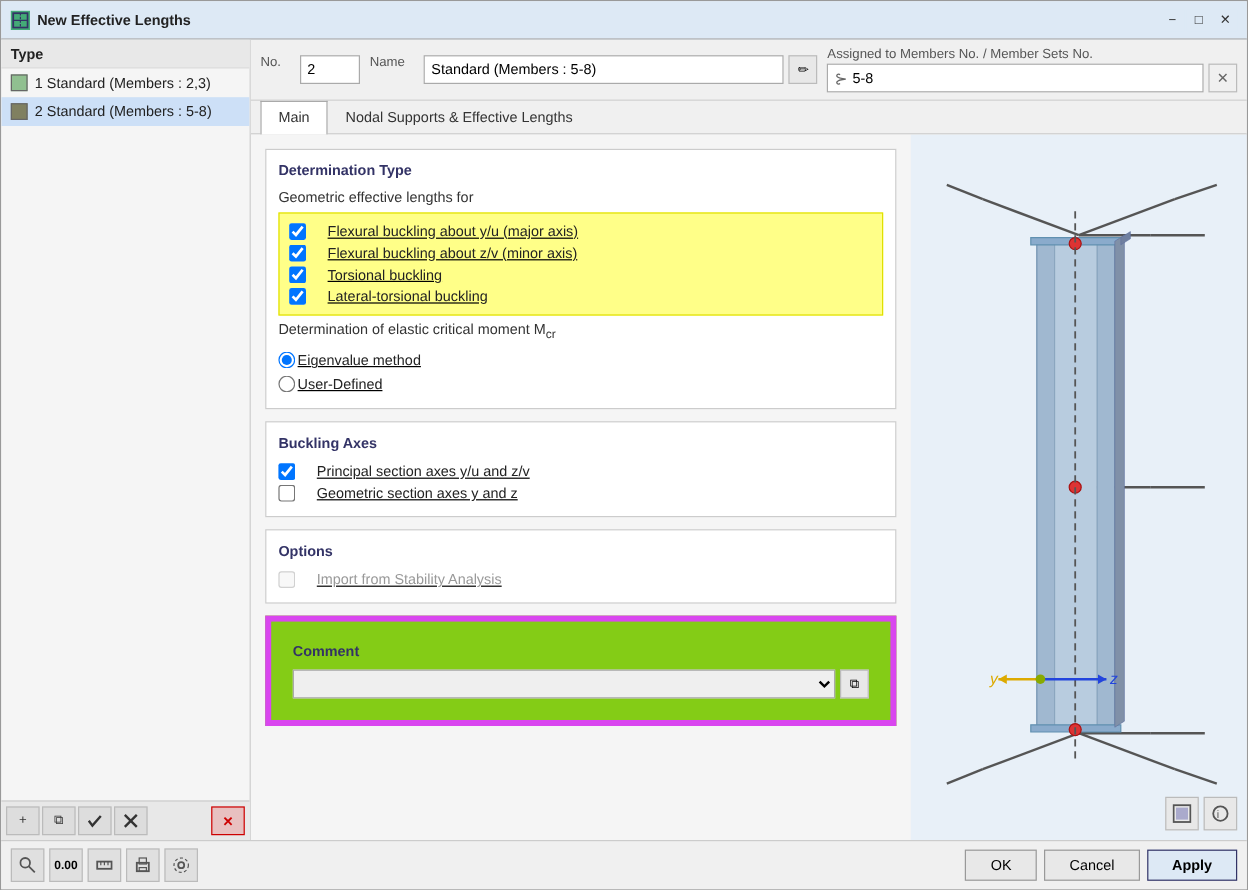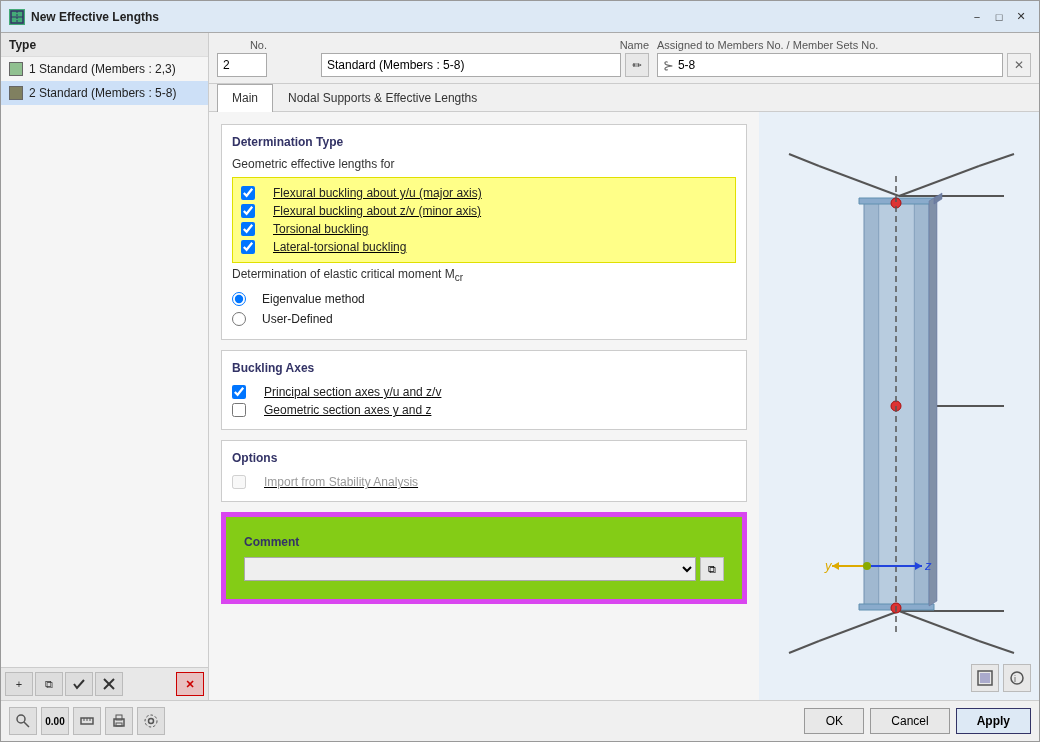--- a/index.html
+++ b/index.html
@@ -25,21 +25,21 @@
     .list-toolbar { display: flex; align-items: center; padding: 4px; gap: 2px; border-top: 1px solid #ccc; background: #e8e8e8; }
     .list-toolbar-btn { width: 28px; height: 24px; background: #ddd; border: 1px solid #bbb; cursor: pointer; font-size: 11px; display: flex; align-items: center; justify-content: center; color: #333; }
     .list-toolbar-btn.danger { background: #e8c0c0; border-color: #c00; }
     .list-toolbar-spacer { flex: 1; }
 
     
     .content-area { flex: 1; display: flex; flex-direction: column; padding: 0; }
 
     
     .top-bar { display: flex; align-items: center; padding: 6px 8px; gap: 8px; background: #f0f0f0; border-bottom: 1px solid #ccc; }
-    .field-group { display: flex; flex-direction: column; gap: 2px; align-items: flex-end; }
+    .field-group { display: flex; flex-direction: row; gap: 16px; }
     .field-label { font-size: 11px; color: #555; }
     .field-input { border: 1px solid #aaa; background: white; padding: 2px 5px; font-size: 12px; height: 24px; }
     .field-input.small { width: 50px; }
     .assigned-group { flex: 1; display: flex; flex-direction: column; gap: 2px; }
     .assigned-input-row { display: flex; gap: 4px; align-items: center; }
     .assigned-input { border: 1px solid #aaa; background: white; padding: 2px 5px; font-size: 12px; height: 24px; flex: 1; display: flex; align-items: center; gap: 4px; }
     .name-input-row { display: flex; gap: 4px; align-items: center; }
     .icon-btn { width: 24px; height: 24px; background: #e8e8e8; border: 1px solid #bbb; cursor: pointer; display: flex; align-items: center; justify-content: center; font-size: 11px; }
 
     
@@ -52,21 +52,21 @@
     .form-area { width: 550px; overflow-y: auto; padding: 12px; display: flex; flex-direction: column; gap: 10px; background: #f5f5f5; }
     .viz-area { flex: 1; background: #e8f0f8; display: flex; align-items: center; justify-content: center; overflow: hidden; position: relative; }
 
     
     .section { background: white; border: 1px solid #ccc; padding: 10px; }
     .section-title { font-size: 12px; font-weight: 600; color: #336; margin-bottom: 8px; }
     .subsection-title { font-size: 12px; color: #333; margin-bottom: 6px; }
     .checkbox-row { display: flex; align-items: flex-start; gap: 18px; padding: 2px 0; text-decoration: underline; }
     .checkbox-row label { font-size: 12px; color: #222; cursor: pointer; }
     .highlight-box { background: #ffff88; border: 1px solid #e0e000; padding: 6px 8px; margin: 4px 0; }
-    .radio-row { display: flex; align-items: flex-end; gap: 16px; padding: 3px 0; }
+    .radio-row { display: flex; align-items: flex-end; gap: 2px; padding: 3px 0; text-decoration: underline; }
     .radio-row label { font-size: 12px; color: #222; cursor: pointer; }
 
     
     .bottom-bar { display: flex; align-items: center; padding: 6px 8px; border-top: 1px solid #ccc; background: #f0f0f0; gap: 6px; }
     .bottom-left-tools { display: flex; gap: 4px; }
     .bottom-tool-btn { width: 28px; height: 28px; background: #e0e0e0; border: 1px solid #bbb; cursor: pointer; display: flex; align-items: center; justify-content: center; font-size: 14px; }
     .bottom-spacer { flex: 1; }
     .bottom-right-btns { display: flex; gap: 6px; }
     .dialog-btn { padding: 5px 20px; font-size: 12px; cursor: pointer; border: 1px solid #999; background: #e8e8e8; min-width: 60px; }
     .dialog-btn.apply { background: #dde9f5; border-color: #336; font-weight: 600; }

